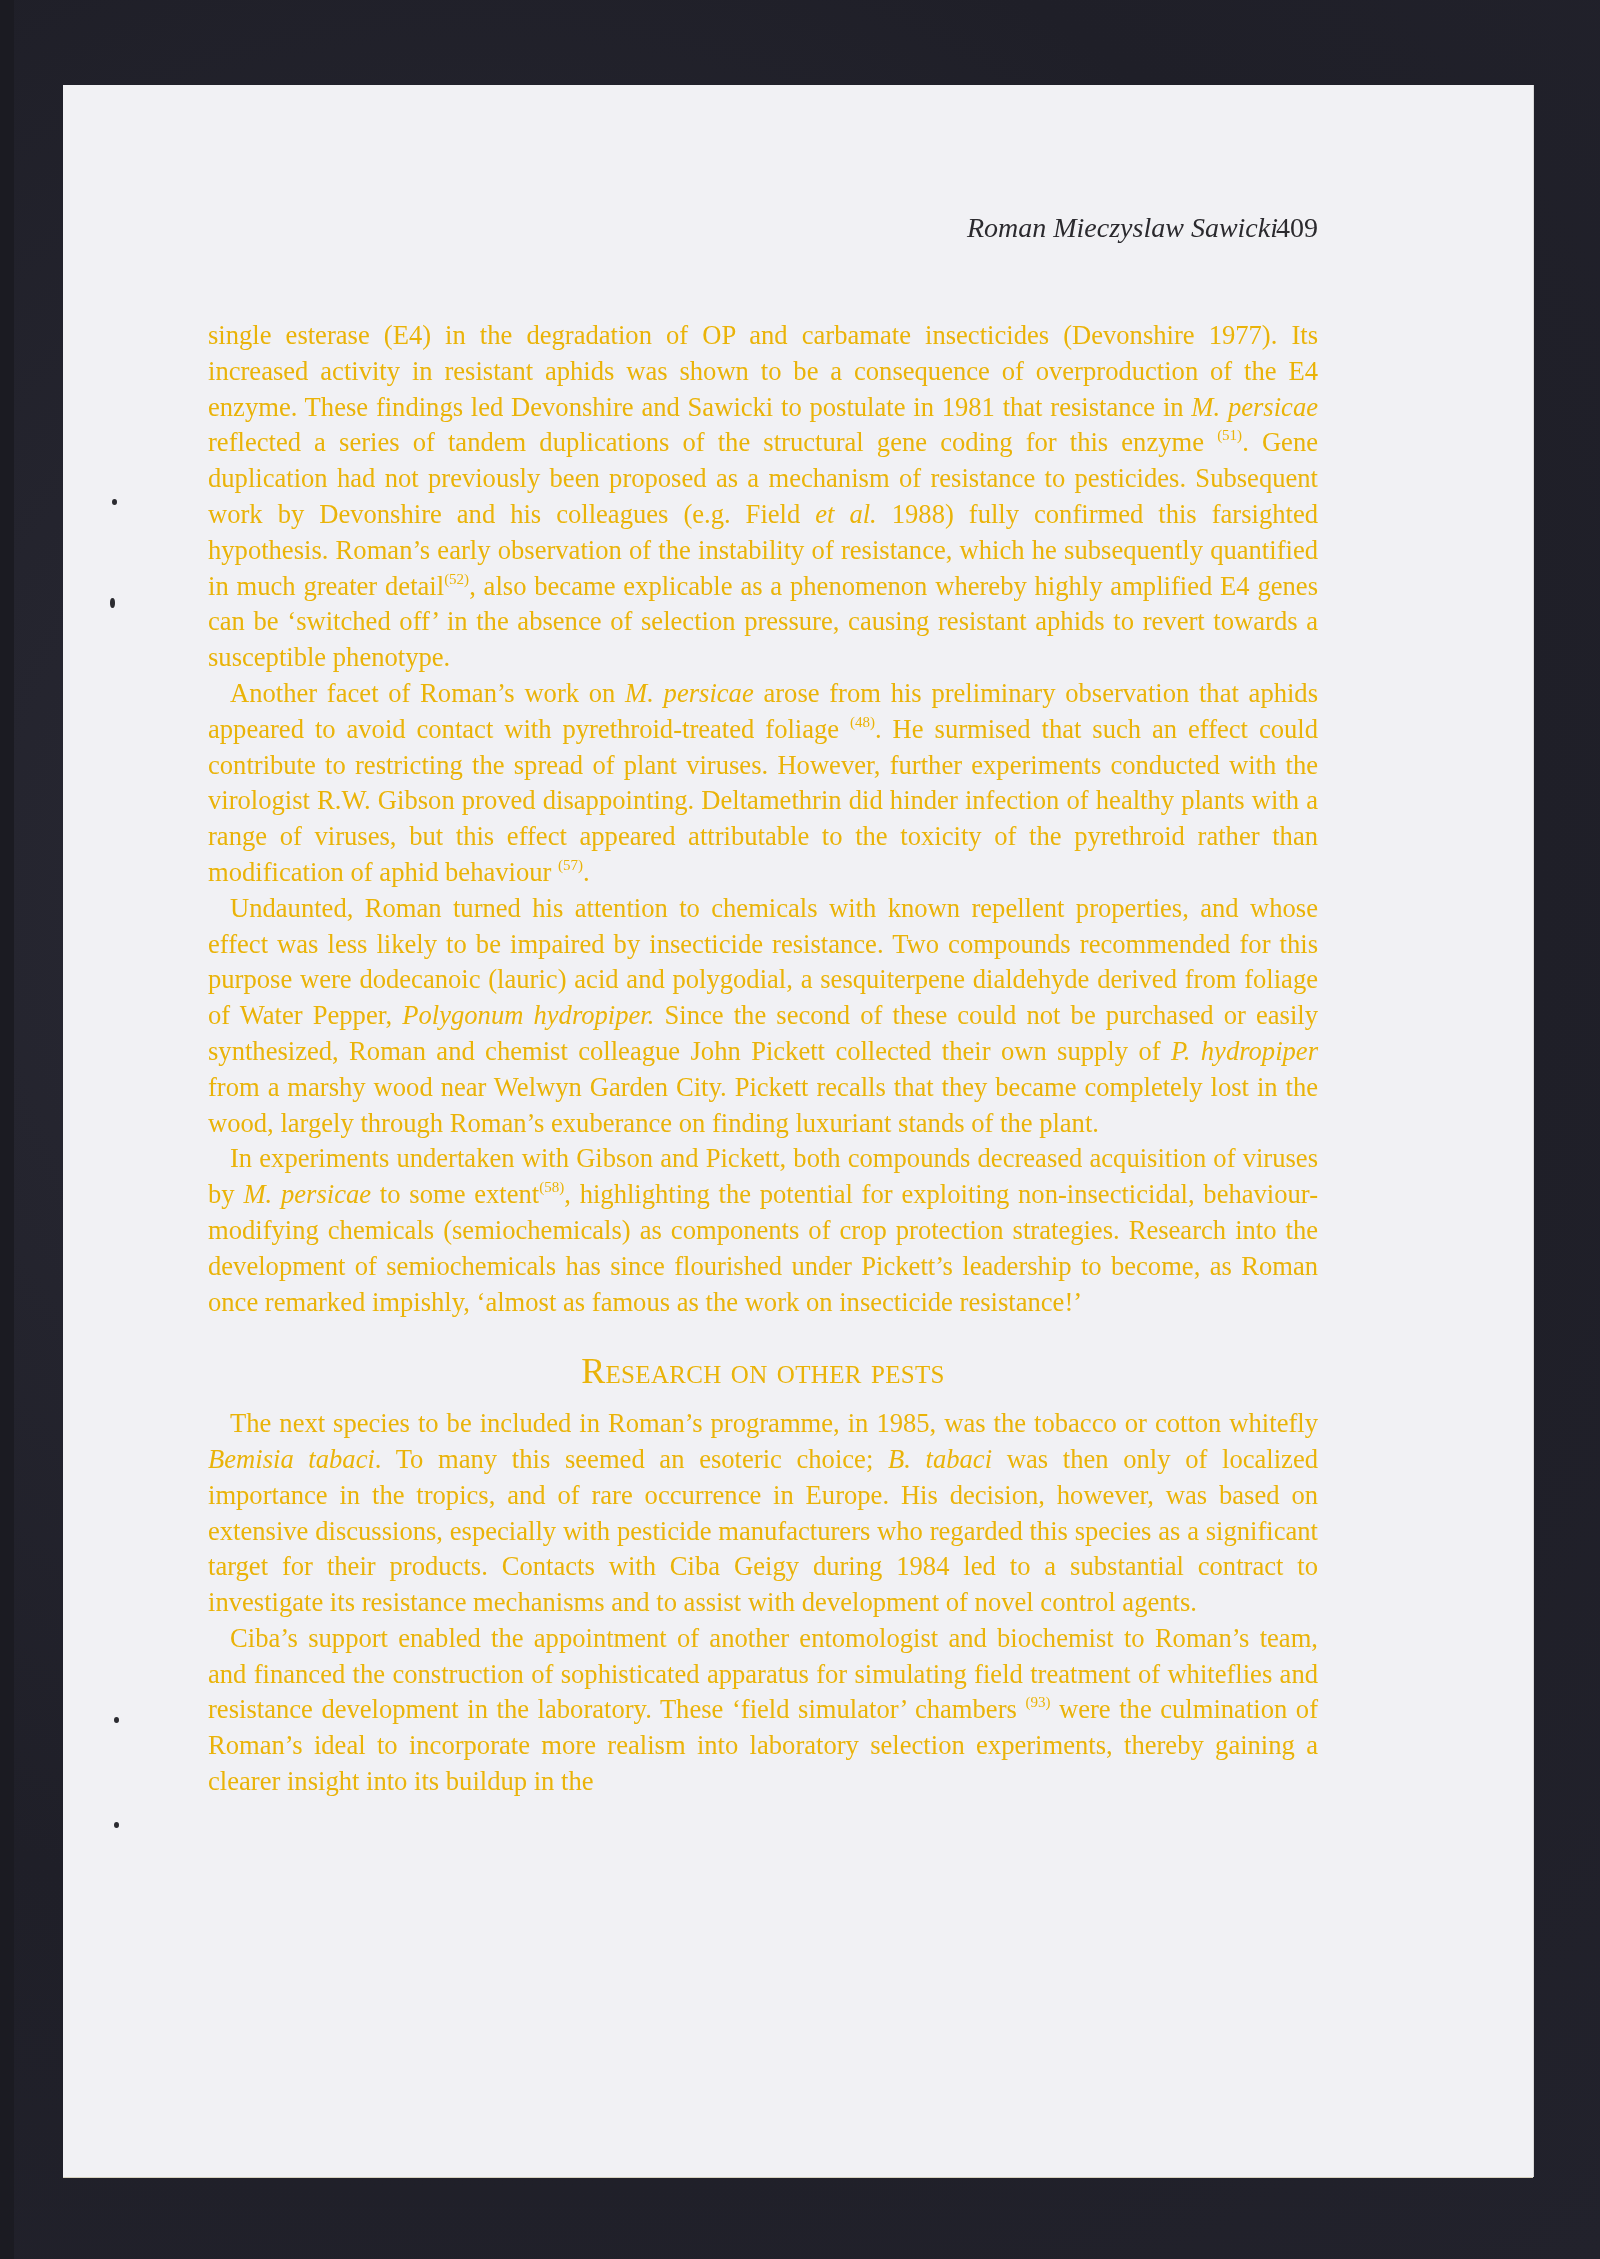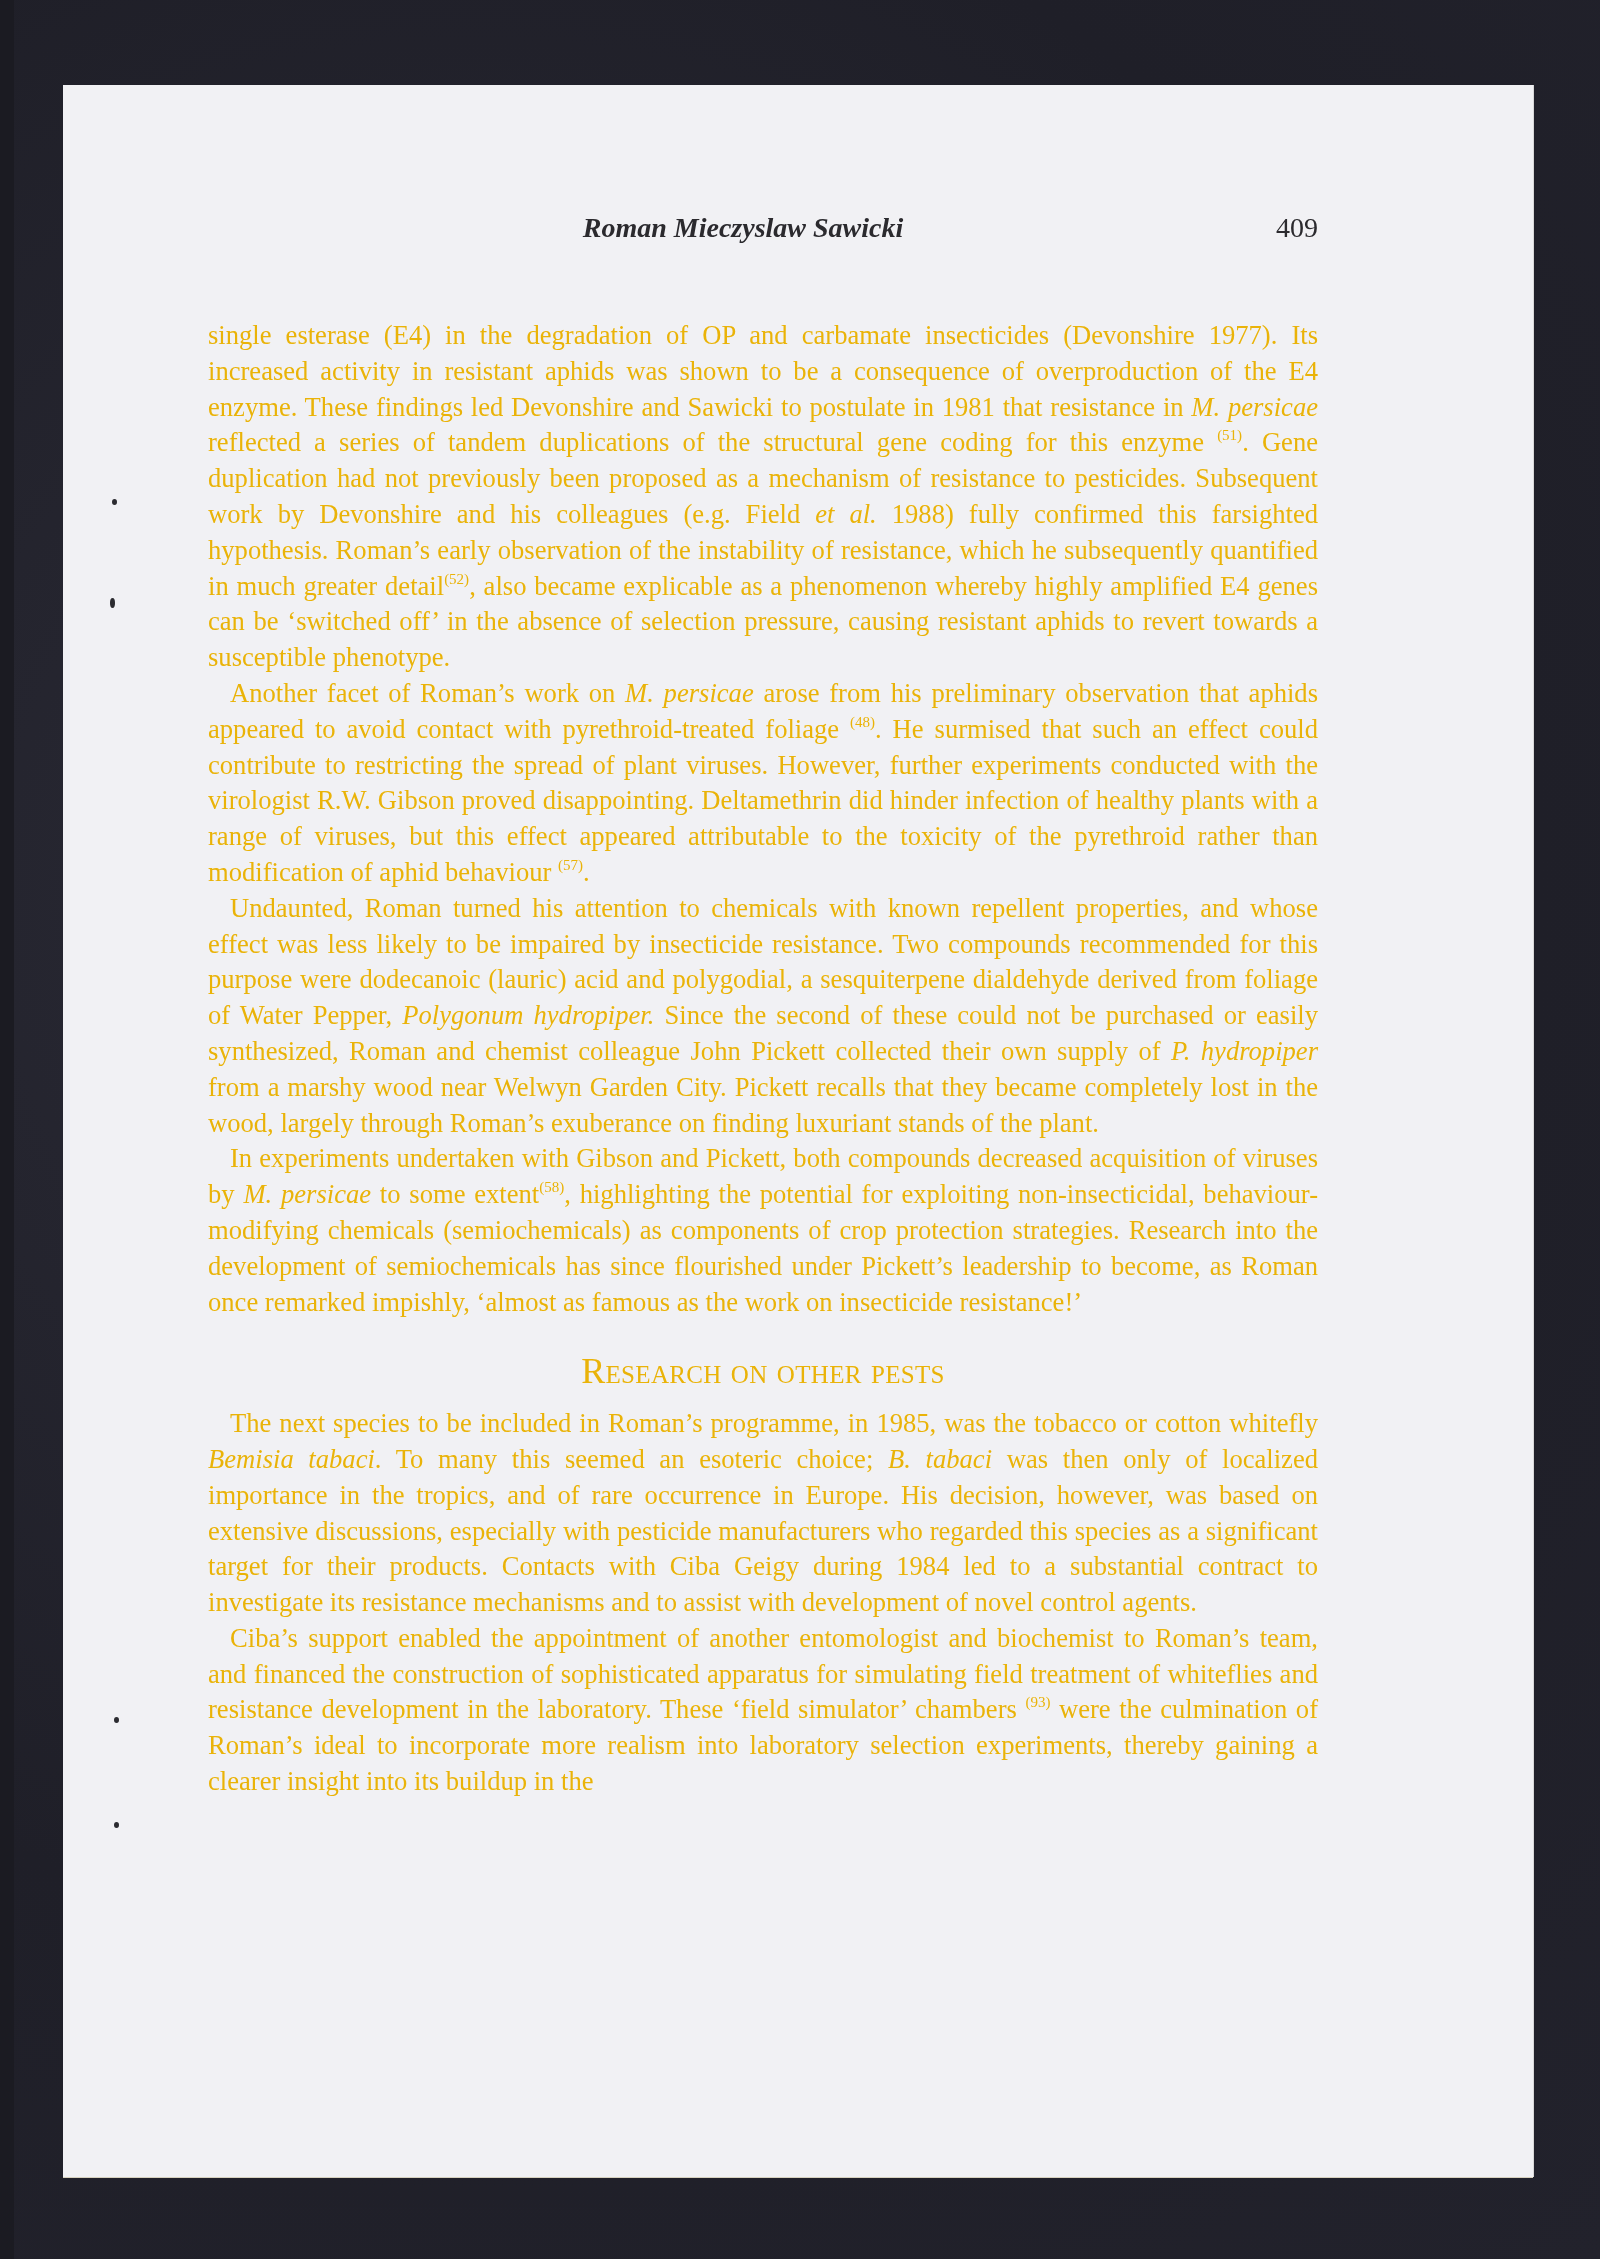--- a/index.html
+++ b/index.html
@@ -12,23 +12,22 @@
   .paper {
     position:absolute; left:63px; top:85px; width:1470px; height:2092px;
     background:#f1f1f4;
     box-shadow: 0 1px 0 #d8d2bf, 1px 0 0 #d8d8d8;
   }
   .running-head {
     position:absolute; top:212px; left:208px; width:1110px; height:40px;
     font-family:"Liberation Serif", "DejaVu Serif", serif; font-size:28px; color:#2b2a2e;
   }
   .running-head .author {
-    position:absolute; left:0; right:0; text-align:center; font-style:italic;
+    position:absolute; left:0; right:0; text-align:right; font-style:italic;
     padding-right:40px;
-    font-weight:bold;
   }
   .running-head .page-number { position:absolute; right:0; top:0; }
   .body-text {
     position:absolute; left:208px; top:318px; width:1110px;
     font-family:"Liberation Serif", "DejaVu Serif", serif;
     font-size:26.6px; line-height:35.8px; color:#eab308;
     text-align:justify; hyphens:none;
   }
   .body-text p { margin:0; text-indent:22px; }
   .body-text p.noindent { text-indent:0; }

